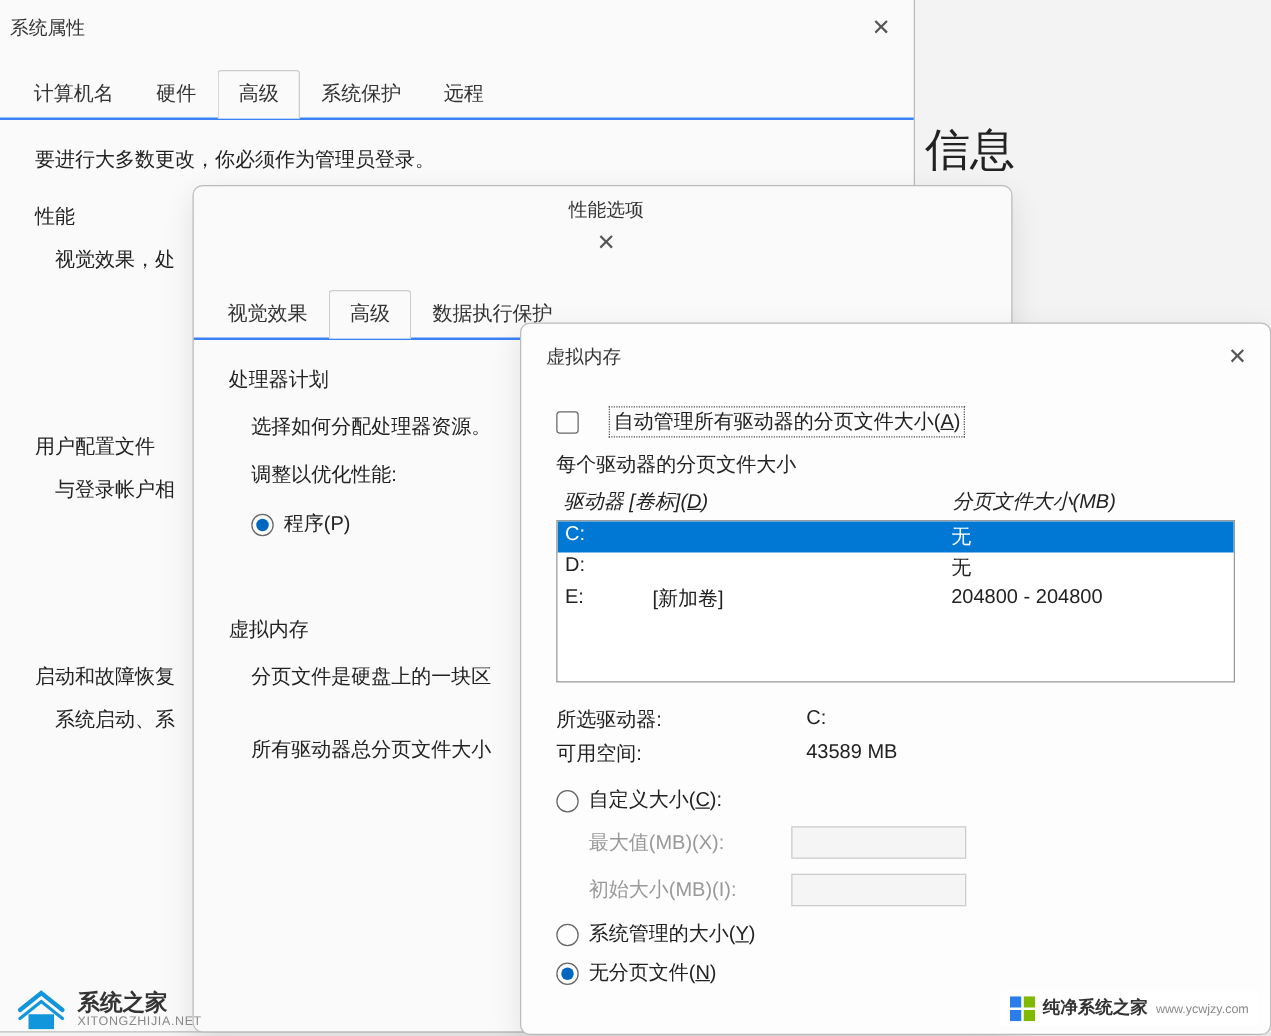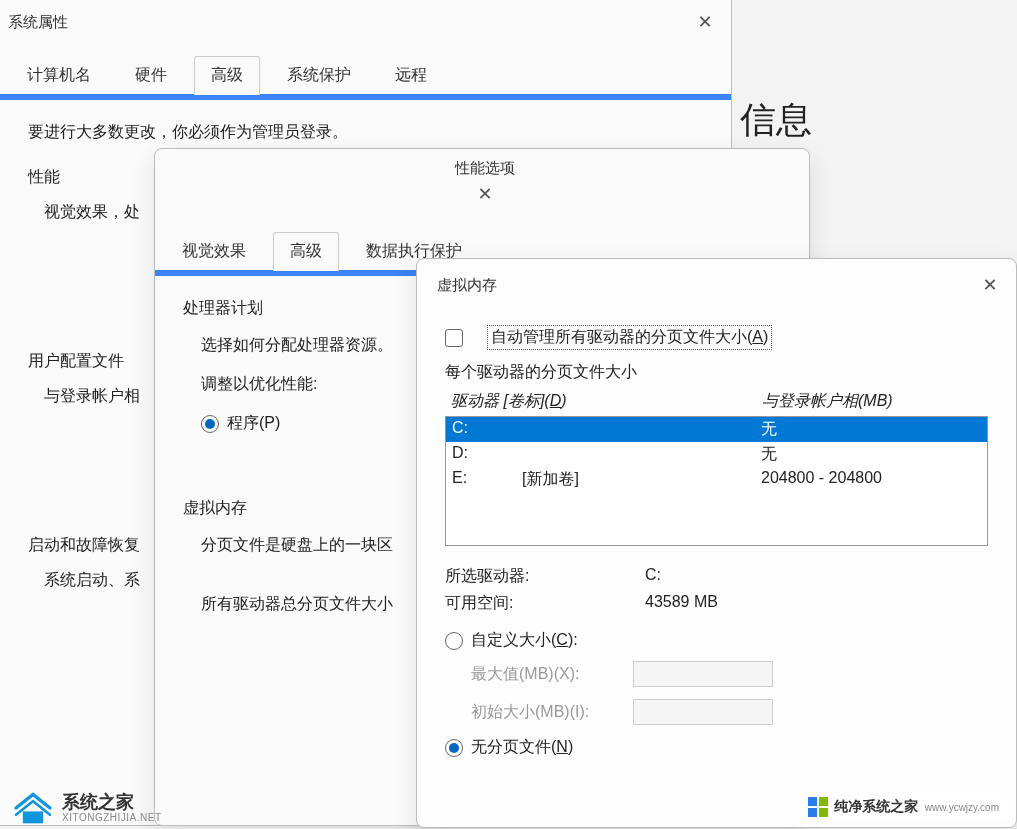--- a/index.html
+++ b/index.html
@@ -64,24 +64,23 @@
       align-items: center;
       justify-content: center;
       cursor: pointer;
       font-size: 18px;
       color: #555;
     }
     
     .tabs {
       display: flex;
       padding: 0 10px;
-      border-bottom: 6px solid #3b82f6;
+      border-bottom: 2px solid #3b82f6;
       position: relative;
       margin-top: 12px;
-      gap: 10px;
     }
     .tab {
       padding: 8px 16px 8px 16px;
       font-size: 16px;
       color: #333;
       cursor: pointer;
       border: 1px solid transparent;
       border-bottom: none;
       margin-bottom: -1px;
     }
@@ -391,21 +390,21 @@
     <span class="close-btn">✕</span>
   </div>
   <div class="win3-body">
     <div class="checkbox-row">
       <span class="checkbox"></span>
       <span class="checkbox-label">自动管理所有驱动器的分页文件大小(<u class="hotkey">A</u>)</span>
     </div>
     <div class="section-label">每个驱动器的分页文件大小</div>
     <div class="drive-header">
       <span>驱动器 [卷标](<u class="hotkey">D</u>)</span>
-      <span style="width:220px">与登录帐户相(MB)</span>
+      <span style="width:220px">分页文件大小(MB)</span>
     </div>
     <div class="drive-list">
       <div class="drive-row selected">
         <span class="drive-col-drive">C:</span>
         <span class="drive-col-label"></span>
         <span class="drive-col-size">无</span>
       </div>
       <div class="drive-row">
         <span class="drive-col-drive">D:</span>
         <span class="drive-col-label"></span>
@@ -436,20 +435,24 @@
     <div class="input-row">
       <span class="input-label">最大值(MB)(X):</span>
       <input class="num-input" disabled="" style="">
     </div>
     <div class="input-row">
       <span class="input-label">初始大小(MB)(I):</span>
       <input class="num-input" disabled="" style="">
     </div>
 
     <div class="radio-option">
+      <span class="radio"></span>
+      <span>系统管理的大小(<u class="hotkey">Y</u>)</span>
+    </div>
+    <div class="radio-option">
       <span class="radio checked"></span>
       <span>无分页文件(<u class="hotkey">N</u>)</span>
     </div>
   </div>
 </div>
 
 <div class="watermark-left">
   <svg class="wm-icon-left" viewBox="0 0 48 40" fill="none">
     <path d="M4 20 L24 4 L44 20" stroke="#1296db" stroke-width="4" stroke-linecap="round"></path>
     <path d="M4 28 L24 12 L44 28" stroke="#1296db" stroke-width="3" stroke-linecap="round"></path>

